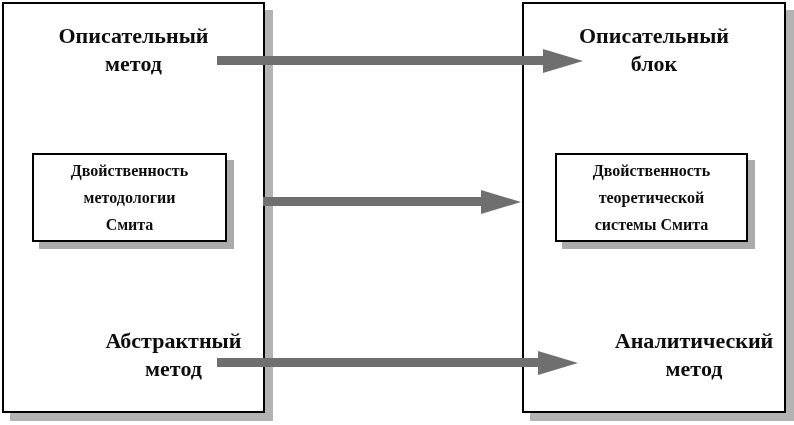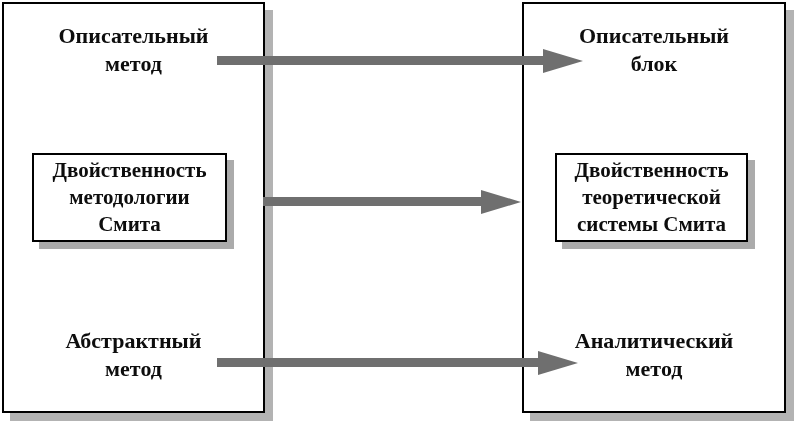--- a/index.html
+++ b/index.html
@@ -32,36 +32,36 @@
     position: absolute;
     left: 0;
     width: 100%;
     text-align: center;
     font-weight: bold;
     font-size: 22px;
     line-height: 28px;
     white-space: pre-line;
   }
   .label-top    { top: 18px; }
-  .label-bottom { top: 323px; }
+  .label-bottom { top: 323px; padding-left: 40px; }
 
   .inner-box {
     position: absolute;
     top: 149px;
     height: 89px;
     background: #ffffff;
     border: 2px solid #000000;
     box-shadow: 7px 7px 0 0 #ababab;
     box-sizing: border-box;
     display: flex;
     align-items: center;
     justify-content: center;
     text-align: center;
     font-weight: bold;
-    font-size: 21px;
+    font-size: 16px;
     line-height: 27px;
     white-space: pre-line;
   }
   .inner-box-left  { left: 28px; width: 195px; }
   .inner-box-right { left: 31px; width: 193px; }
 
   .arrow { position: absolute; z-index: 5; }
   .arrow-shaft {
     position: absolute;
     height: 9px;

